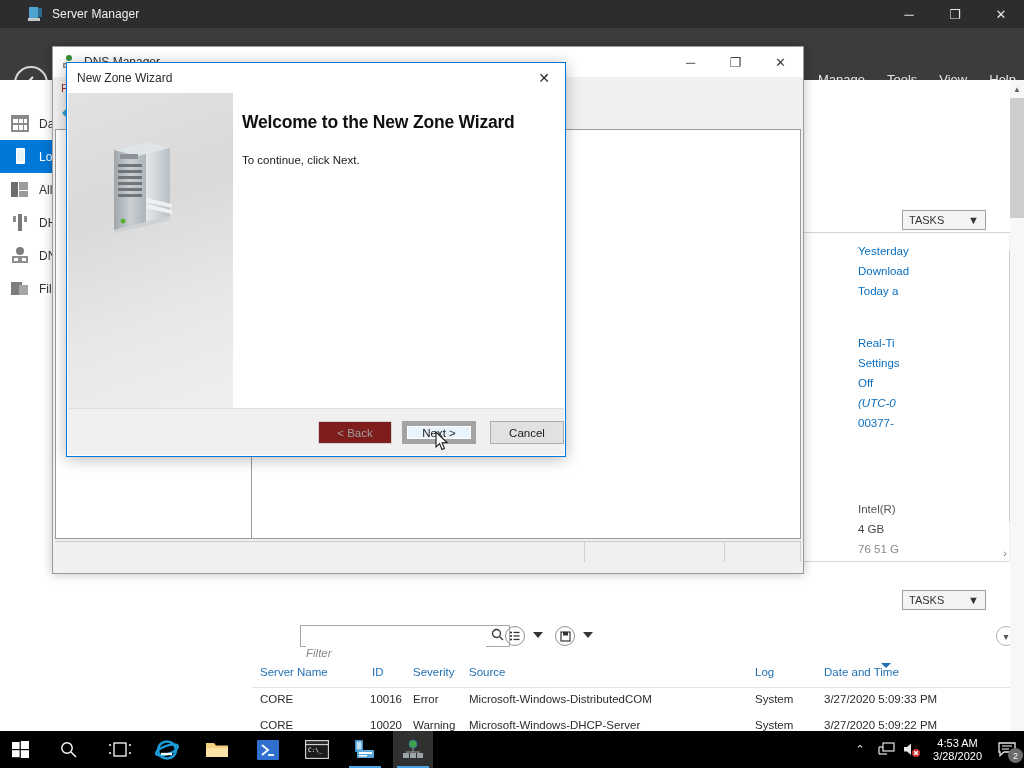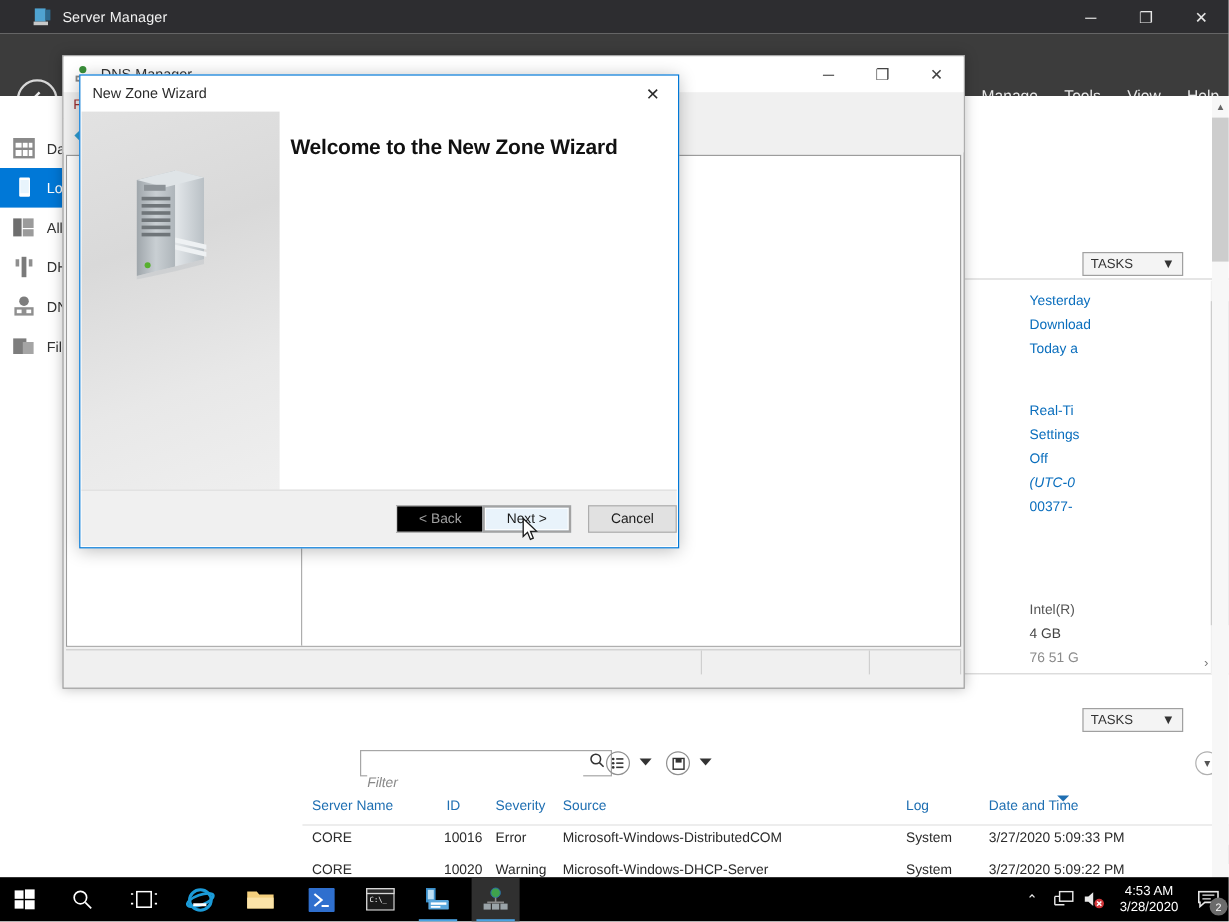--- a/index.html
+++ b/index.html
@@ -153,22 +153,22 @@
   .wiz-footer {
     position:absolute; left:1px; bottom:1px; width:496px; height:47px;
     background:#f0f0f0; border-top:1px solid #dfdfdf;
   }
   .wiz-btn {
     position:absolute; top:12px; width:74px; height:23px;
     font-size:11.5px; font-family:"Liberation Sans", sans-serif;
     background:#e1e1e1; border:1px solid #adadad; color:#1a1a1a;
     display:flex; align-items:center; justify-content:center;
   }
-  .wiz-btn.back { right:160px; color:#a0a0a0; background:#000000; border-color:#d2d2d2; }
-  .wiz-btn.next { right:88px; background:#e9f3fb; border:2px solid #a3a3a3; box-shadow: inset 0 0 0 1px #ffffff; }
+  .wiz-btn.back { right:172px; color:#a0a0a0; background:#7f1d1d; border-color:#d2d2d2; }
+  .wiz-btn.next { right:88px; background:#e9f3fb; border:5px solid #a3a3a3; box-shadow: inset 0 0 0 1px #ffffff; }
   .wiz-btn.cancel { right:0px; }
 
   .cursor { position:absolute; left:435px; top:431px; width:14px; height:21px; pointer-events:none; }
 
   
   .taskbar { position:absolute; left:0; top:731px; width:1024px; height:37px; background:#000000; }
   .tb-item { position:absolute; top:0; width:40px; height:37px; display:flex; align-items:center; justify-content:center; }
   .tb-item.active { background:#303030; }
   .tb-item.active::after { content:""; position:absolute; left:4px; bottom:0; width:32px; height:2px; background:#4ba3e3; }
   .tb-item.running::after { content:""; position:absolute; left:4px; bottom:0; width:32px; height:2px; background:#4ba3e3; }
@@ -516,20 +516,21 @@
             <circle cx="17" cy="83" r="2.5" fill="#57b02e"></circle>
             <polygon points="40,60 66,66 66,70 40,64" fill="#eef1f3"></polygon>
             <polygon points="40,66 66,72 66,76 40,70" fill="#eef1f3"></polygon>
             <polygon points="8,92 40,84 64,78 64,82 40,88 8,95" fill="#c3c7ca" opacity="0.55"></polygon>
           </svg>
         </div>
       </div>
 
       <div class="wiz-text">
         <div class="wiz-h1">Welcome to the New Zone Wizard</div>
+        <div class="wiz-p gap">To continue, click Next.</div>
       </div>
     </div>
 
     <div class="wiz-footer">
       <div class="wiz-btn back">&lt; Back</div>
       <div class="wiz-btn next">Next &gt;</div>
       <div class="wiz-btn cancel">Cancel</div>
     </div>
   </div>
 

